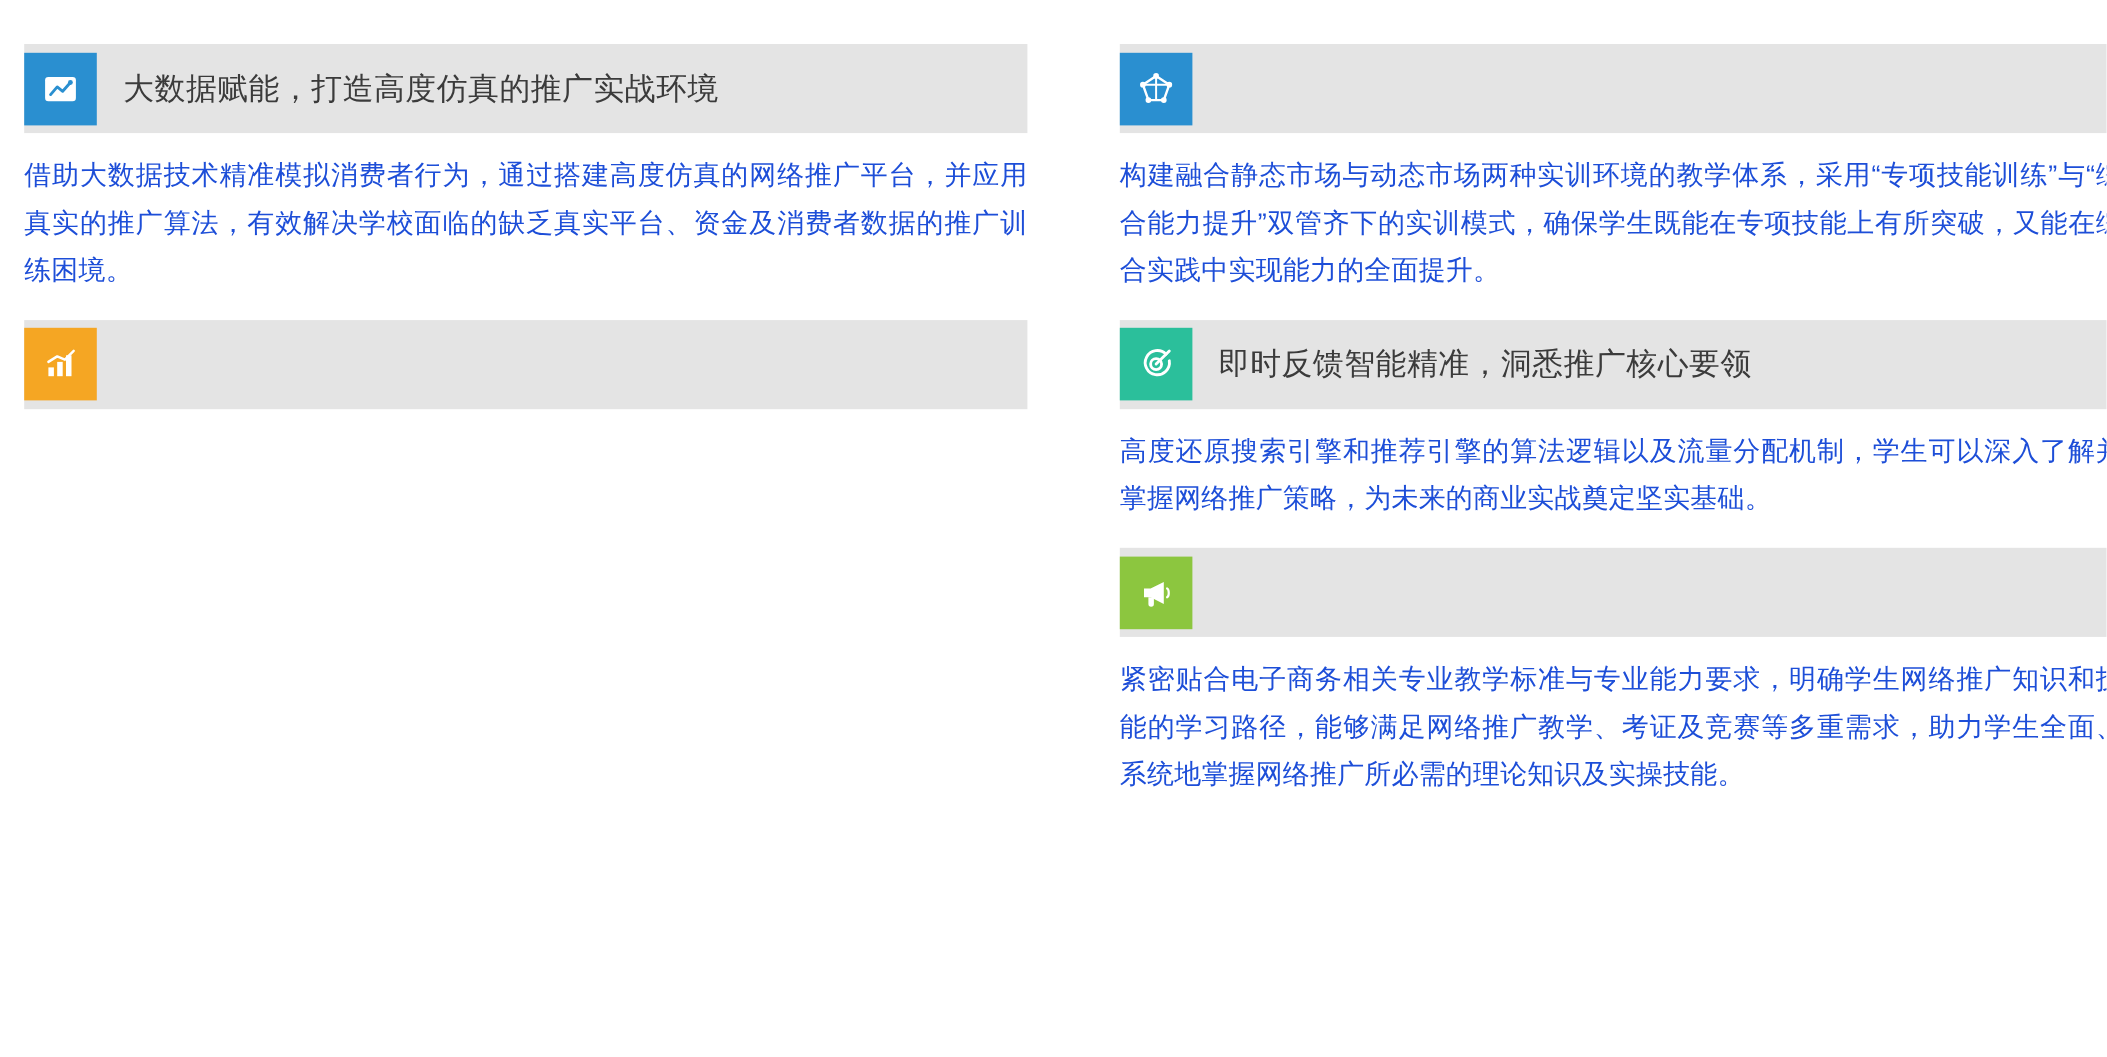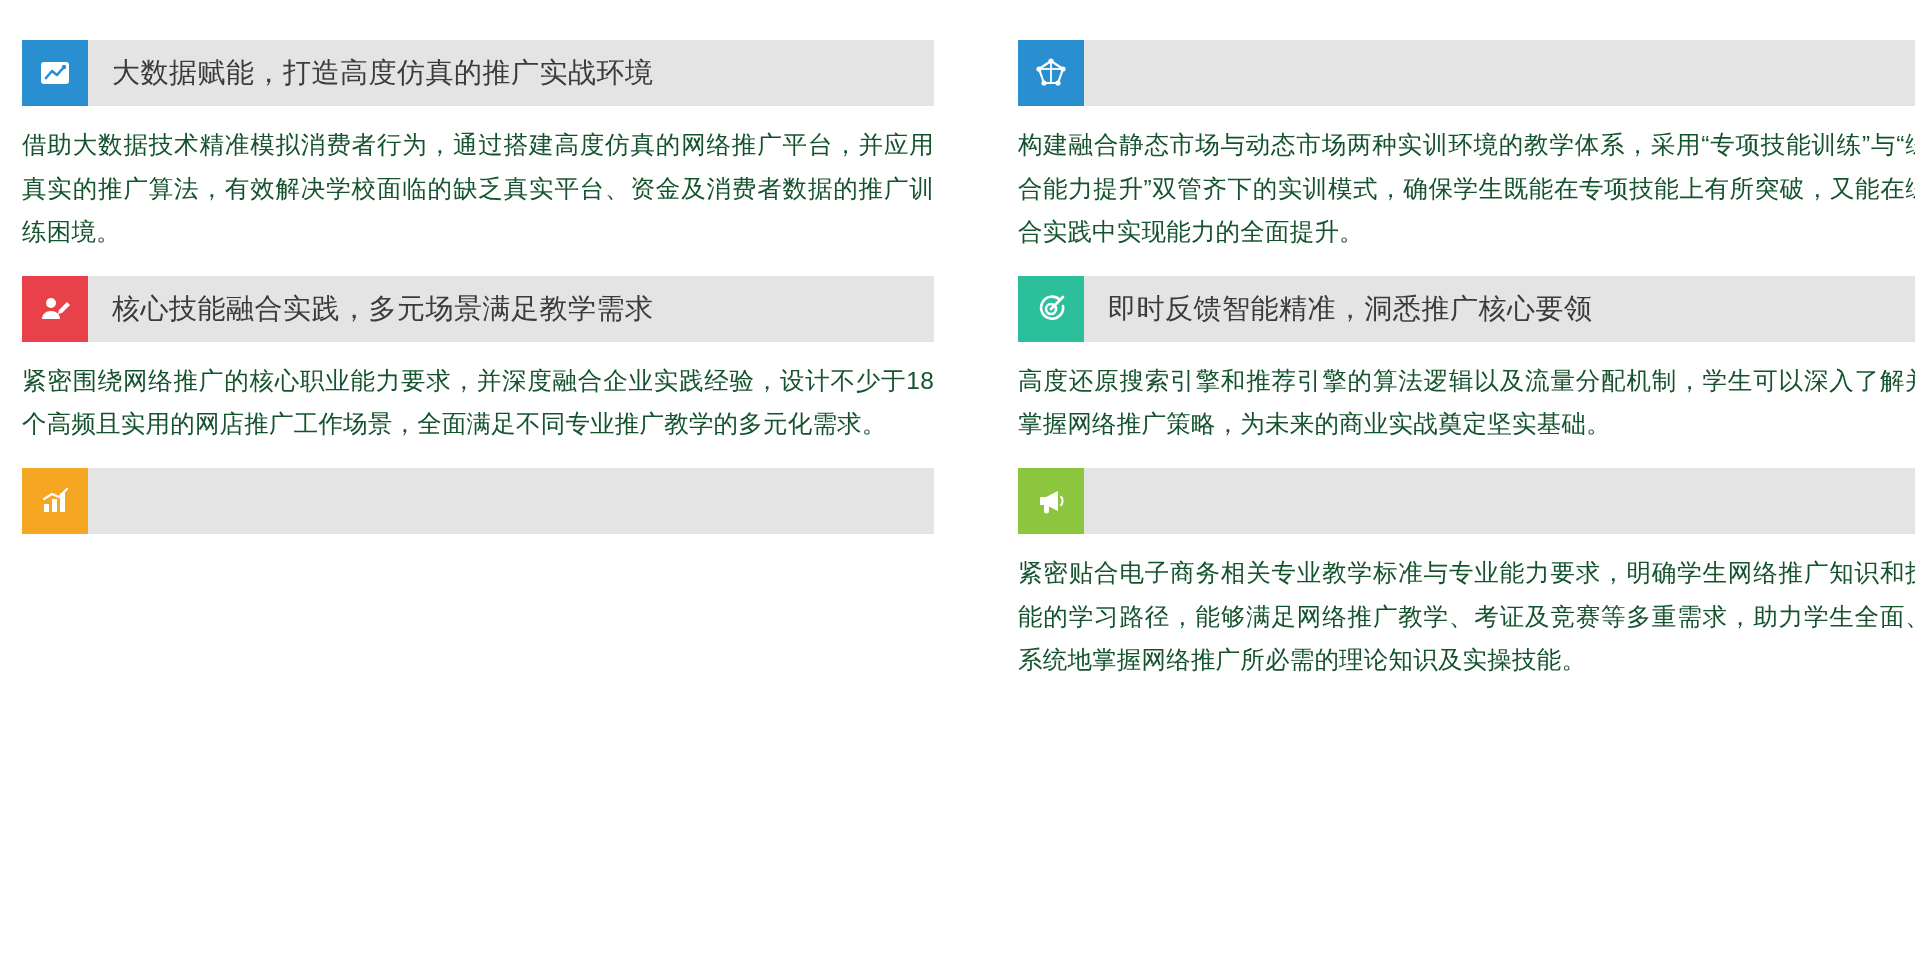--- a/index.html
+++ b/index.html
@@ -34,21 +34,21 @@
     margin-left: 84px;
   }
   .feature {
     margin-bottom: 22px;
   }
   .feature-head {
     display: flex;
     flex-direction: row;
     align-items: center;
     background: #e4e4e4;
-    height: 66px;
+    height: 81px;
     box-sizing: border-box;
     padding: 0;
   }
   .icon-box {
     width: 66px;
     height: 66px;
     flex: 0 0 66px;
     display: flex;
     align-items: center;
     justify-content: center;
@@ -60,21 +60,21 @@
     font-size: 28px;
     line-height: 1;
     color: #3b3b3b;
     letter-spacing: 0.5px;
     padding-left: 24px;
     white-space: nowrap;
   }
   .feature-body {
     font-size: 24.5px;
     line-height: 1.78;
-    color: #14532d;
+    color: #1d4ed8;
     padding: 17px 0 0 0;
     text-align: justify;
     letter-spacing: 0.2px;
   }
   
 </style>
 </head>
 <body>
 
 <div class="page">
@@ -88,33 +88,20 @@
             <rect x="3" y="6" width="28" height="22" rx="3" fill="#ffffff"></rect>
             <polyline points="8,22 14,15 19,19 26,11" fill="none" stroke="#2a8fd0" stroke-width="2.6" stroke-linecap="round" stroke-linejoin="round"></polyline>
             <circle cx="26" cy="11" r="2.2" fill="#2a8fd0"></circle>
           </svg>
         </div>
         <div class="feature-title">大数据赋能，打造高度仿真的推广实战环境</div>
       </div>
       <div class="feature-body">借助大数据技术精准模拟消费者行为，通过搭建高度仿真的网络推广平台，并应用真实的推广算法，有效解决学校面临的缺乏真实平台、资金及消费者数据的推广训练困境。</div>
     </div>
 
-    <div class="feature">
-      <div class="feature-head">
-        <div class="icon-box" style="background:#e8414a">
-          <svg width="34" height="34" viewBox="0 0 34 34">
-            <circle cx="13" cy="11" r="5" fill="#ffffff"></circle>
-            <path d="M4 27c0-5 4-8 9-8s9 3 9 8z" fill="#ffffff"></path>
-            <path d="M21 18l8-8 3 3-8 8-4 1z" fill="#ffffff"></path>
-          </svg>
-        </div>
-        <div class="feature-title">核心技能融合实践，多元场景满足教学需求</div>
-      </div>
-      <div class="feature-body">紧密围绕网络推广的核心职业能力要求，并深度融合企业实践经验，设计不少于18个高频且实用的网店推广工作场景，全面满足不同专业推广教学的多元化需求。</div>
-    </div>
 
     <div class="feature">
       <div class="feature-head">
         <div class="icon-box" style="background:#f5a623">
           <svg width="34" height="34" viewBox="0 0 34 34">
             <rect x="6" y="20" width="5" height="8" fill="#ffffff"></rect>
             <rect x="14" y="15" width="5" height="13" fill="#ffffff"></rect>
             <rect x="22" y="9" width="5" height="19" fill="#ffffff"></rect>
             <polyline points="6,15 14,10 21,13 29,5" fill="none" stroke="#ffffff" stroke-width="2.2" stroke-linecap="round" stroke-linejoin="round"></polyline>
           </svg>

